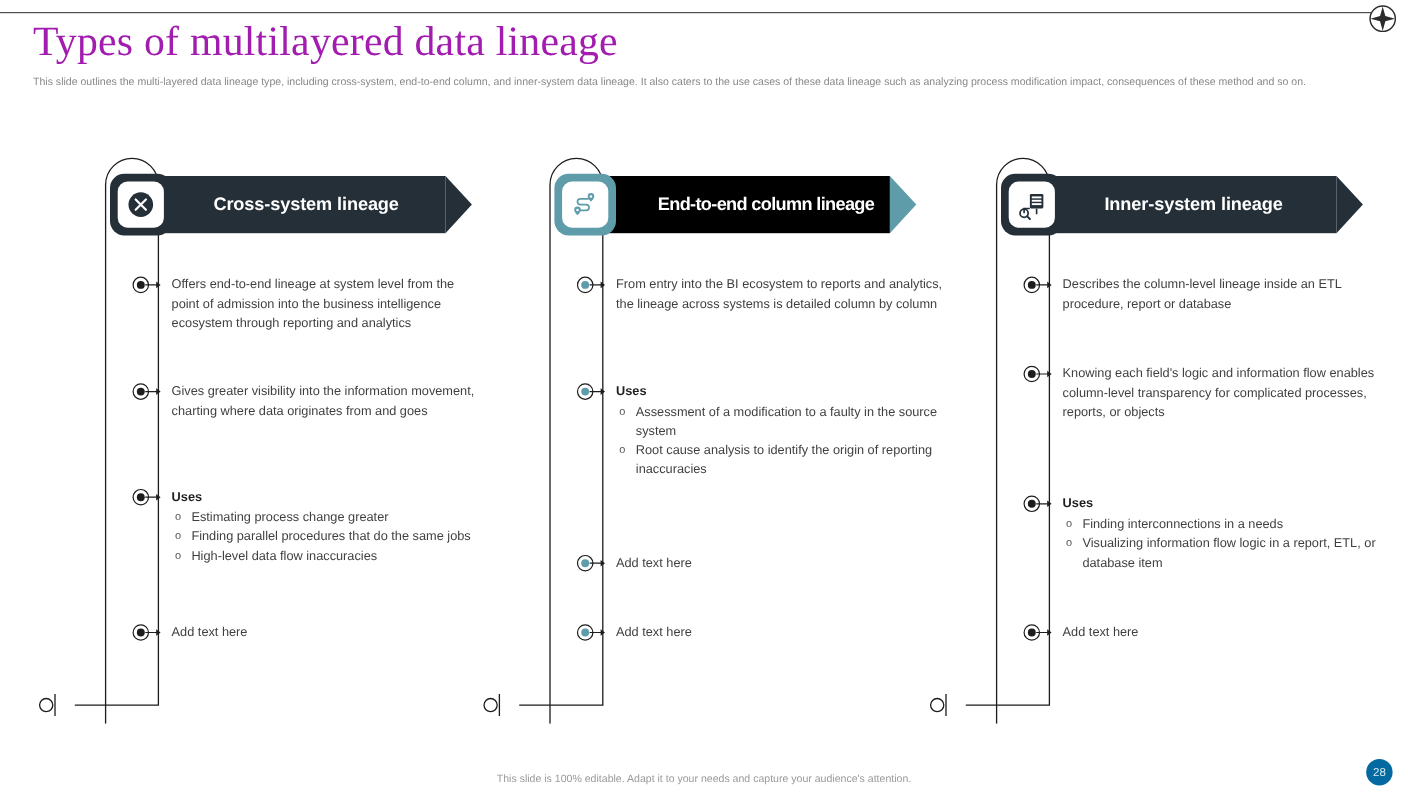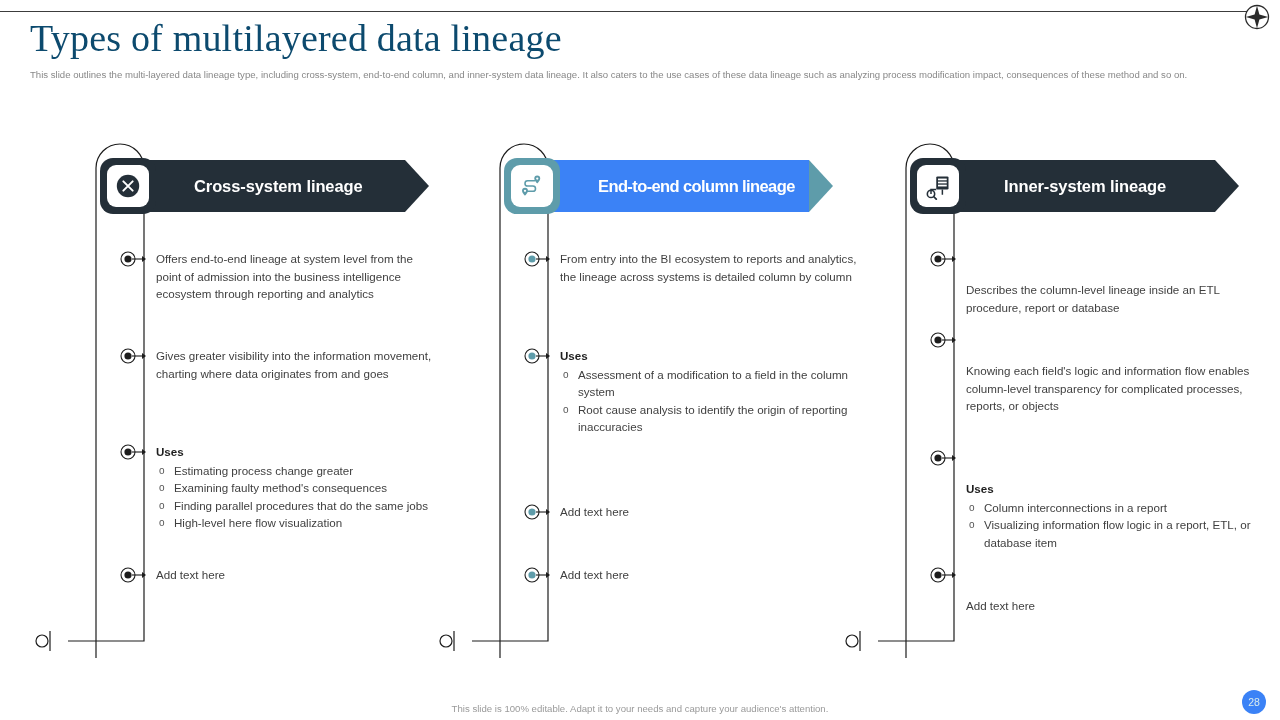--- a/index.html
+++ b/index.html
@@ -10,21 +10,21 @@
   .slide{position:absolute;inset:0;background:#fff;}
 
   
   .top-rule{position:absolute;left:0;top:11px;width:1247px;height:1px;background:#3c3c3c;}
   .logo{position:absolute;right:8px;top:2px;width:30px;height:30px;}
 
   
   .title{
     position:absolute;left:30px;top:14px;
     font-family:"Liberation Serif",serif;
-    font-size:38px;line-height:48px;color:#0c4a6e;letter-spacing:.2px;white-space:nowrap;
+    font-size:38px;line-height:48px;color:#a21caf;letter-spacing:.2px;white-space:nowrap;
   }
   .subtitle{
     position:absolute;left:30px;top:68px;width:1222px;
     font-size:9.6px;line-height:13.5px;color:#888;
   }
 
   
   .col{position:absolute;top:128px;}
   .col1{left:28px;}
   .col2{left:432px;}
@@ -37,21 +37,21 @@
   .chip{position:absolute;top:30px;left:72px;height:56px;}
   .chip-bar{
     position:absolute;left:26px;top:2px;height:52px;width:303px;
     display:flex;align-items:flex-end;
   }
   .chip-bar .body{
     height:52px;flex:1;display:flex;align-items:center;
     padding-left:68px;box-sizing:border-box;
   }
   .chip-dark .body{background:#242f38;}
-  .chip-teal .body{background:#3b82f6;}
+  .chip-teal .body{background:#000000;}
   .chip-bar .tip{
     width:0;height:0;border-top:26px solid transparent;border-bottom:26px solid transparent;
   }
   .chip-dark .tip{border-left:24px solid #242f38;}
   .chip-teal .tip{border-left:24px solid #5e9caa;}
   .chip-label{
     font-size:16.5px;font-weight:bold;color:#fff;white-space:nowrap;letter-spacing:-.1px;
   }
   .chip-teal .chip-label{letter-spacing:-.6px;}
 
@@ -77,30 +77,30 @@
   .btext.strong{font-weight:bold;color:#1f1f1f;}
   .sublist{margin:1px 0 0 0;padding:0;list-style:none;}
   .sublist li{
     position:relative;padding-left:18px;font-weight:normal;color:#3f3f3f;
     font-size:11.6px;line-height:17.6px;
   }
   .sublist li::before{
     content:"o";position:absolute;left:3px;top:0;font-size:10px;color:#555;
   }
   .col2 .btext{width:312px;}
-  .col3 .btext{width:292px;margin-top:31px;}
+  .col3 .btext{width:292px;}
 
   
   .footer-note{
     position:absolute;left:0;right:0;top:703px;text-align:center;
     font-size:9.6px;color:#9a9a9a;
   }
   .page-badge{
     position:absolute;right:14px;top:690px;width:24px;height:24px;border-radius:50%;
-    background:#3b82f6;color:#d9ecef;font-size:10.5px;
+    background:#0369a1;color:#d9ecef;font-size:10.5px;
     display:flex;align-items:center;justify-content:center;
   }
 </style>
 </head>
 <body>
 
 <div class="slide">
 
   <div class="top-rule"></div>
 
@@ -159,23 +159,22 @@
         </div>
         <div class="bullet" style="top: 193px;">
           <span class="marker"><svg viewBox="0 0 28 16" width="28" height="16">
               <circle cx="8" cy="8" r="7" fill="none" stroke="#1d1d1d" stroke-width="1.1"></circle>
               <circle cx="8" cy="8" r="3.6" fill="#1d1d1d"></circle>
               <line x1="12" y1="8" x2="24" y2="8" stroke="#1d1d1d" stroke-width="1.1"></line>
               <path d="M22 5 L26 8 L22 11 Z" fill="#1d1d1d"></path>
             </svg></span>
           <div class="btext strong">Uses<ul class="sublist">
               <li>Estimating process change greater</li>
-              <li>Examining faulty method's consequences</li>
               <li>Finding parallel procedures that do the same jobs</li>
-              <li>High-level here flow visualization</li>
+              <li>High-level data flow inaccuracies</li>
             </ul></div>
         </div>
         <div class="bullet" style="top: 316px;">
           <span class="marker"><svg viewBox="0 0 28 16" width="28" height="16">
               <circle cx="8" cy="8" r="7" fill="none" stroke="#1d1d1d" stroke-width="1.1"></circle>
               <circle cx="8" cy="8" r="3.6" fill="#1d1d1d"></circle>
               <line x1="12" y1="8" x2="24" y2="8" stroke="#1d1d1d" stroke-width="1.1"></line>
               <path d="M22 5 L26 8 L22 11 Z" fill="#1d1d1d"></path>
             </svg></span>
           <div class="btext">Add text here</div>
@@ -221,21 +220,21 @@
           <div class="btext">From entry into the BI ecosystem to reports and analytics, the lineage across systems is detailed column by column</div>
         </div>
         <div class="bullet" style="top: 97px;">
           <span class="marker"><svg viewBox="0 0 28 16" width="28" height="16">
               <circle cx="8" cy="8" r="7" fill="none" stroke="#1d1d1d" stroke-width="1.1"></circle>
               <circle cx="8" cy="8" r="3.6" fill="#5e9caa"></circle>
               <line x1="12" y1="8" x2="24" y2="8" stroke="#1d1d1d" stroke-width="1.1"></line>
               <path d="M22 5 L26 8 L22 11 Z" fill="#1d1d1d"></path>
             </svg></span>
           <div class="btext strong">Uses<ul class="sublist">
-              <li>Assessment of a modification to a field in the column system</li>
+              <li>Assessment of a modification to a faulty in the source system</li>
               <li>Root cause analysis to identify the origin of reporting inaccuracies</li>
             </ul></div>
         </div>
         <div class="bullet" style="top: 253px;">
           <span class="marker"><svg viewBox="0 0 28 16" width="28" height="16">
               <circle cx="8" cy="8" r="7" fill="none" stroke="#1d1d1d" stroke-width="1.1"></circle>
               <circle cx="8" cy="8" r="3.6" fill="#5e9caa"></circle>
               <line x1="12" y1="8" x2="24" y2="8" stroke="#1d1d1d" stroke-width="1.1"></line>
               <path d="M22 5 L26 8 L22 11 Z" fill="#1d1d1d"></path>
             </svg></span>
@@ -303,21 +302,21 @@
           <div class="btext">Knowing each field's logic and information flow enables column-level transparency for complicated processes, reports, or objects</div>
         </div>
         <div class="bullet" style="top: 199px;">
           <span class="marker"><svg viewBox="0 0 28 16" width="28" height="16">
               <circle cx="8" cy="8" r="7" fill="none" stroke="#1d1d1d" stroke-width="1.1"></circle>
               <circle cx="8" cy="8" r="3.6" fill="#1d1d1d"></circle>
               <line x1="12" y1="8" x2="24" y2="8" stroke="#1d1d1d" stroke-width="1.1"></line>
               <path d="M22 5 L26 8 L22 11 Z" fill="#1d1d1d"></path>
             </svg></span>
           <div class="btext strong">Uses<ul class="sublist">
-              <li>Column interconnections in a report</li>
+              <li>Finding interconnections in a needs</li>
               <li>Visualizing information flow logic in a report, ETL, or database item</li>
             </ul></div>
         </div>
         <div class="bullet" style="top: 316px;">
           <span class="marker"><svg viewBox="0 0 28 16" width="28" height="16">
               <circle cx="8" cy="8" r="7" fill="none" stroke="#1d1d1d" stroke-width="1.1"></circle>
               <circle cx="8" cy="8" r="3.6" fill="#1d1d1d"></circle>
               <line x1="12" y1="8" x2="24" y2="8" stroke="#1d1d1d" stroke-width="1.1"></line>
               <path d="M22 5 L26 8 L22 11 Z" fill="#1d1d1d"></path>
             </svg></span>

